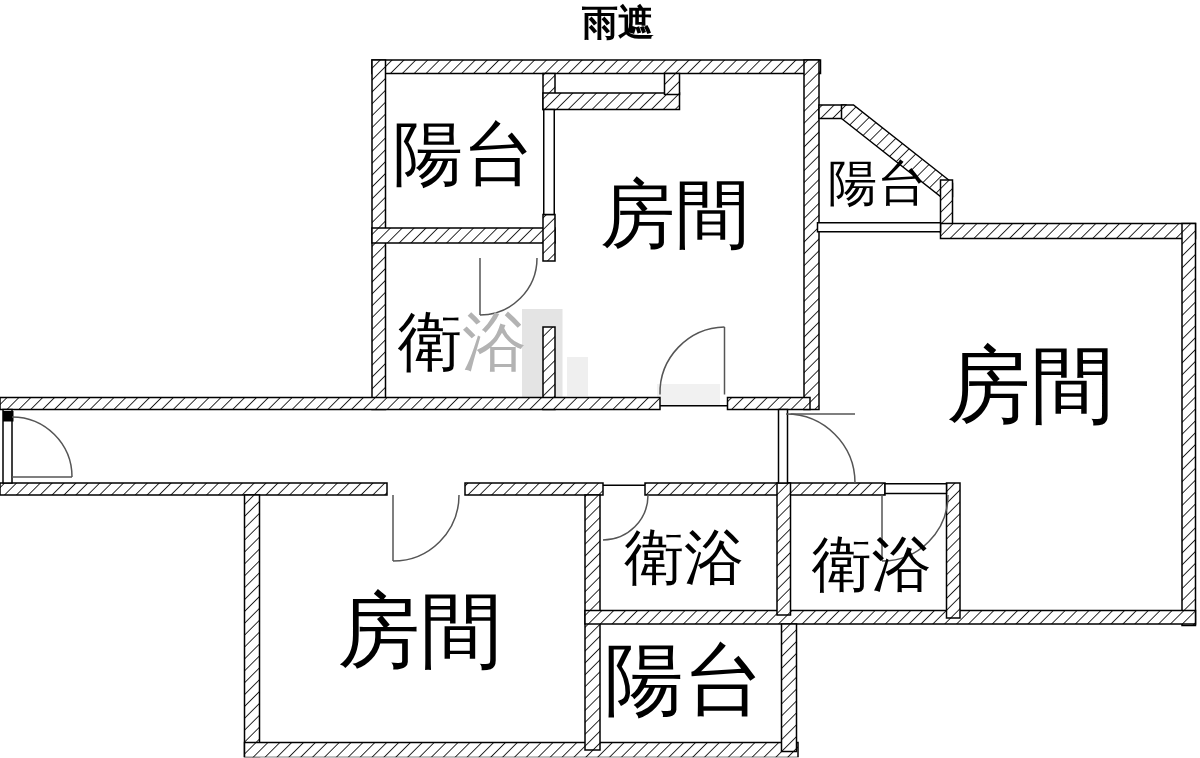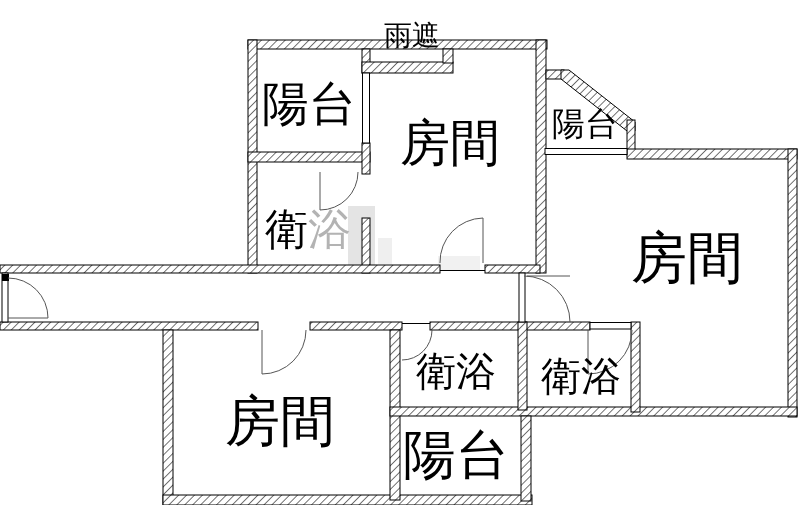--- a/index.html
+++ b/index.html
@@ -95,21 +95,21 @@
       <line x1="320" y1="172" x2="320" y2="210"></line>
       <path d="M 320 210 A 38 38 0 0 0 358 172"></path>
 
       <path d="M 402 360 A 30 30 0 0 0 432 330"></path>
 
       <line x1="588" y1="330" x2="588" y2="374"></line>
       <path d="M 588 374 A 44 44 0 0 0 632 330"></path>
     </g>
   </svg>
 
-  <div class="label" style="left:412px;top:36px;font-size:28px;">雨遮</div>
+  <div class="label" style="left:412px;top:16px;font-size:24px;font-weight:bold;">雨遮</div>
 
   <div class="label" style="left:309px;top:104px;font-size:47px;">陽台</div>
 
   <div class="label" style="left:450px;top:143px;font-size:50px;">房間</div>
 
   <div class="label" style="left:585px;top:124px;font-size:33px;">陽台</div>
 
   <div class="label" style="left:687px;top:258px;font-size:56px;">房間</div>
 
   <div class="label" style="left:308px;top:229px;font-size:43px;">

